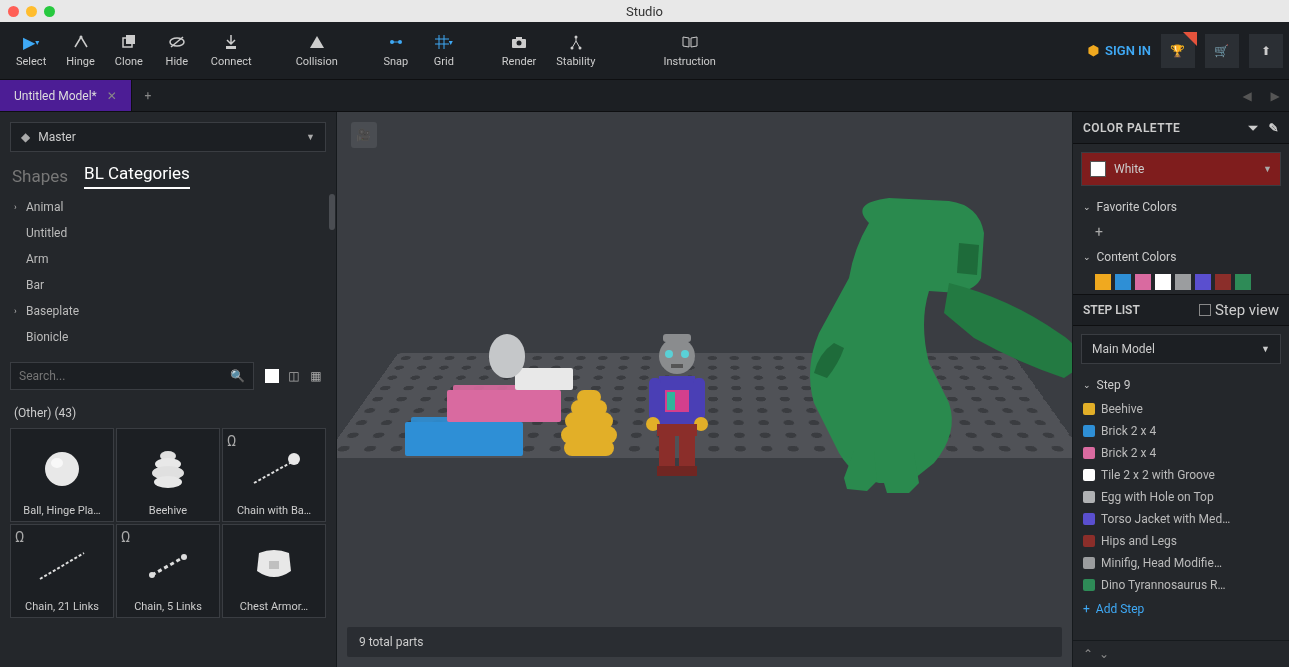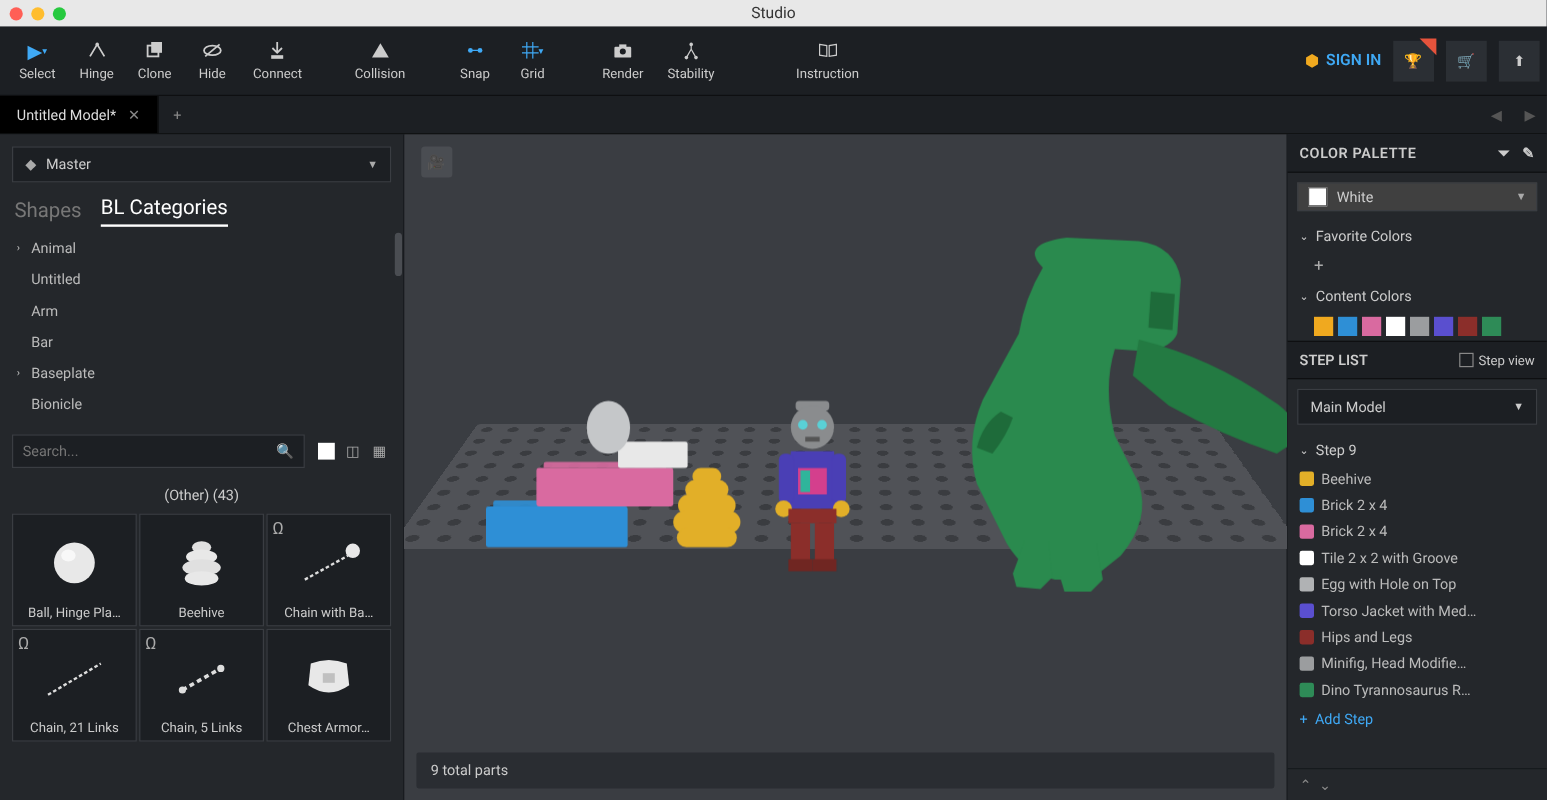--- a/index.html
+++ b/index.html
@@ -13,21 +13,21 @@
 .tbtn { display:flex; flex-direction:column; align-items:center; justify-content:center; gap:4px; padding:4px 10px; min-width:48px; cursor:pointer; color:#ccc; }
 .tbtn .ic { height:18px; display:flex; align-items:center; justify-content:center; font-size:16px; }
 .tbtn.sel .ic { color:#3fa9f5; }
 .tbtn .lbl { font-size:11px; white-space:nowrap; }
 .tspacer { width:24px; }
 .tright { margin-left:auto; display:flex; align-items:center; gap:10px; }
 .signin { color:#3fa9f5; font-weight:600; font-size:13px; display:flex; align-items:center; gap:6px; cursor:pointer; }
 .sqbtn { width:34px; height:34px; background:#2b2f34; display:flex; align-items:center; justify-content:center; cursor:pointer; position:relative; }
 .sqbtn .ribbon { position:absolute; top:-2px; right:-2px; width:0; height:0; border-style:solid; border-width:0 14px 14px 0; border-color:transparent #e5533c transparent transparent; }
 .tabbar { height:32px; background:#1c1f23; display:flex; align-items:stretch; border-bottom:1px solid #0e0f11; }
-.tab { display:flex; align-items:center; padding:0 14px; gap:10px; background:#000000; color:#ddd; font-size:12px; border-right:1px solid #0e0f11; }
+.tab { display:flex; align-items:center; padding:0 14px; gap:10px; background:#4c1d95; color:#ddd; font-size:12px; border-right:1px solid #0e0f11; }
 .tab .x { color:#888; cursor:pointer; }
 .addtab { width:32px; display:flex; align-items:center; justify-content:center; color:#888; cursor:pointer; }
 .nav-arrows { margin-left:auto; display:flex; }
 .nav-arrows div { width:28px; display:flex; align-items:center; justify-content:center; color:#555; }
 .main { display:flex; height:555px; }
 .left { width:337px; background:#24272b; display:flex; flex-direction:column; border-right:1px solid #161a1d; }
 .master { margin:10px; background:#1c1f23; height:30px; display:flex; align-items:center; padding:0 10px; cursor:pointer; border:1px solid #3a3d42; }
 .master .ic { margin-right:8px; color:#aaa; }
 .master .dd { margin-left:auto; color:#aaa; font-size:9px; }
 .cattabs { display:flex; padding:0 12px; gap:16px; height:28px; align-items:center; font-size:17px; }
@@ -36,45 +36,45 @@
 .catlist { padding:4px 0; overflow-y:hidden; position:relative; }
 .catlist .row { padding:6px 14px; color:#bbb; font-size:12px; cursor:pointer; display:flex; align-items:center; gap:4px; }
 .catlist .chev { font-size:9px; width:8px; }
 .scrollthumb { position:absolute; right:1px; top:4px; width:6px; height:36px; background:#4a4d52; border-radius:3px; }
 .searchbar { display:flex; padding:8px 10px; gap:8px; align-items:center; }
 .search { flex:1; background:#1c1f23; border:1px solid #3a3d42; height:28px; display:flex; align-items:center; padding:0 8px; }
 .search input { flex:1; background:none; border:none; color:#ccc; outline:none; font-size:12px; }
 .search .sic { color:#aaa; }
 .viewopts { display:flex; gap:2px; }
 .viewopts div { width:20px; height:20px; display:flex; align-items:center; justify-content:center; cursor:pointer; color:#aaa; }
-.groupname { padding:8px 14px; color:#ccc; font-size:12px;text-align:center; }
+.groupname { padding:8px 14px; color:#ccc; font-size:12px; }
 .partgrid { display:grid; grid-template-columns:repeat(3,1fr); gap:2px; padding:0 10px; }
 .pcard { background:#1c1f23; border:1px solid #3a3d42; height:94px; display:flex; flex-direction:column; align-items:center; justify-content:flex-end; padding:4px; cursor:pointer; position:relative; }
 .pcard .thumb { flex:1; width:100%; display:flex; align-items:center; justify-content:center; }
 .pcard .pname { font-size:11px; color:#ccc; white-space:nowrap; overflow:hidden; text-overflow:ellipsis; width:100%; text-align:center; }
 .pcard .corner { position:absolute; top:4px; left:4px; color:#aaa; font-size:14px; }
 .viewport { flex:1; background:#3a3d42; position:relative; display:flex; flex-direction:column; }
 .camera-btn { position:absolute; top:10px; left:14px; width:26px; height:26px; background:#4a4d52; display:flex; align-items:center; justify-content:center; cursor:pointer; border-radius:3px; }
 .canvas { flex:1; position:relative; overflow:hidden; }
 .baseplate { position:absolute; left:50%; top:50%; width:680px; height:220px; transform:translate(-50%,-35%) perspective(900px) rotateX(62deg); background:#505257; background-image:radial-gradient(circle,#3a3c40 5px,transparent 5px); background-size:24px 24px; border-radius:4px; }
 .dino { position:absolute; left:52%; top:14%; width:370px; height:330px; }
 .statusbar { height:30px; margin:6px 10px 10px; background:#2a2d32; display:flex; align-items:center; padding:0 12px; color:#ccc; font-size:12px; border-radius:2px; }
 .right { width:217px; background:#24272b; display:flex; flex-direction:column; border-left:1px solid #161a1d; }
 .panelhead { height:32px; background:#1c1f23; display:flex; align-items:center; padding:0 10px; font-size:12px; font-weight:600; letter-spacing:.5px; border-bottom:1px solid #0e0f11; }
 .panelhead .picons { margin-left:auto; display:flex; gap:10px; color:#ccc; }
-.colorsel { margin:8px; background:#404040; border:1px solid #3a3d42; height:24px; display:flex; align-items:center; padding:0 8px; cursor:pointer; }
+.colorsel { margin:8px; background:#7f1d1d; border:1px solid #3a3d42; height:34px; display:flex; align-items:center; padding:0 8px; cursor:pointer; }
 .swatch { width:16px; height:16px; margin-right:8px; border:1px solid #555; }
 .colorsel .dd { margin-left:auto; font-size:9px; color:#aaa; }
 .subhead { padding:6px 10px; color:#ccc; font-size:12px; display:flex; align-items:center; gap:6px; cursor:pointer; }
 .subhead .chev { font-size:9px; }
 .addfav { padding:4px 22px; color:#aaa; cursor:pointer; font-size:14px; }
 .colorrow { display:flex; gap:4px; padding:4px 22px; flex-wrap:wrap; }
 .csw { width:16px; height:16px; cursor:pointer; }
 .stephead { height:32px; background:#1c1f23; display:flex; align-items:center; padding:0 10px; font-size:12px; font-weight:600; border-top:1px solid #0e0f11; border-bottom:1px solid #0e0f11; }
-.stepview { margin-left:auto; display:flex; align-items:center; gap:4px; font-size:11px; font-weight:400;text-align:center; }
+.stepview { margin-left:auto; display:flex; align-items:center; gap:4px; font-size:15px; font-weight:400;text-align:center; }
 .stepview .cb { width:12px; height:12px; border:1px solid #888; }
 .modelsel { margin:8px; background:#1c1f23; border:1px solid #3a3d42; height:30px; display:flex; align-items:center; padding:0 10px; cursor:pointer; font-size:12px; }
 .modelsel .dd { margin-left:auto; font-size:9px; }
 .steplist { padding:0 4px; }
 .steprow { padding:4px 6px; display:flex; align-items:center; gap:6px; font-size:12px; color:#bbb; cursor:pointer; }
 .stepic { width:12px; height:12px; border-radius:2px; flex-shrink:0; }
 .steprow .txt { white-space:nowrap; overflow:hidden; text-overflow:ellipsis; }
 .addstep { padding:6px 10px; color:#3fa9f5; font-size:12px; cursor:pointer; display:flex; align-items:center; gap:6px; }
 .bottom-icons { margin-top:auto; padding:6px 10px; display:flex; gap:6px; color:#888; border-top:1px solid #161a1d; flex-direction:column; }
 .bottom-icons .r1 { display:flex; gap:6px; }

